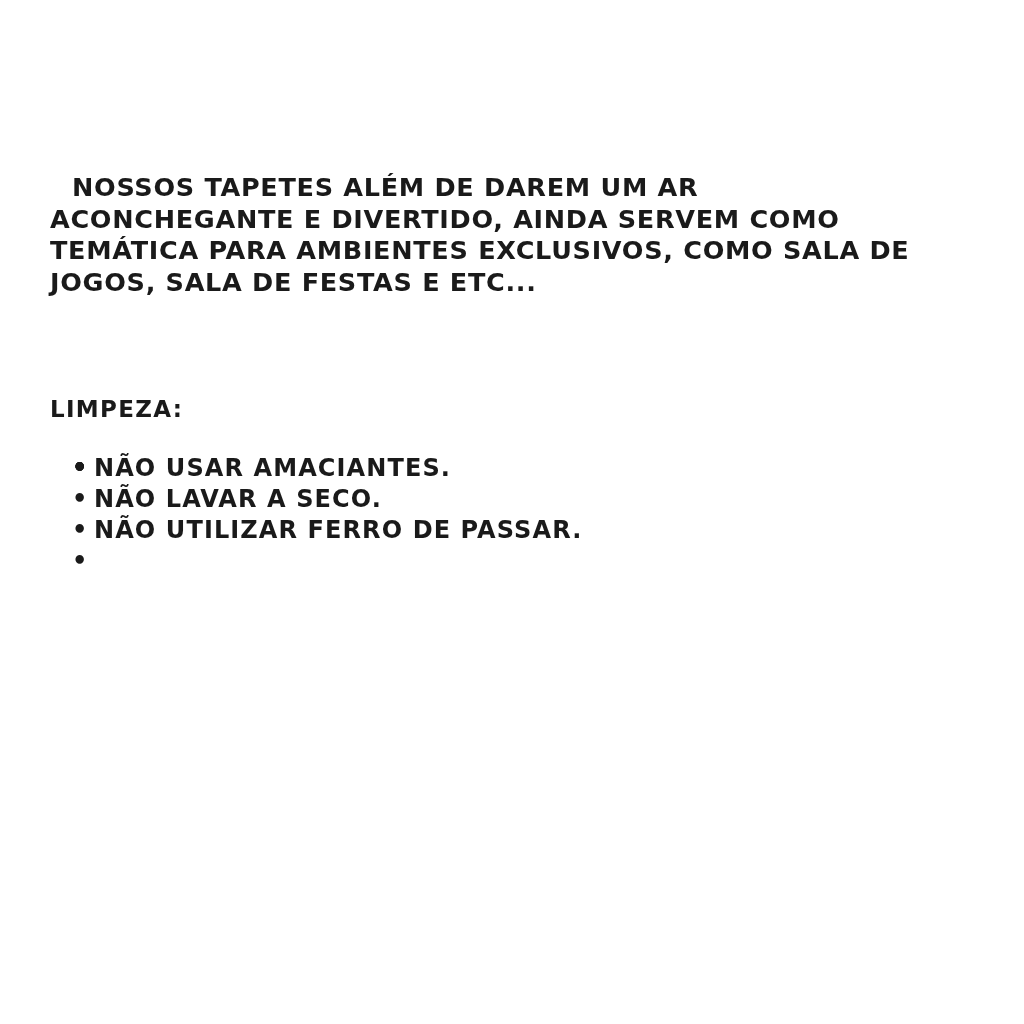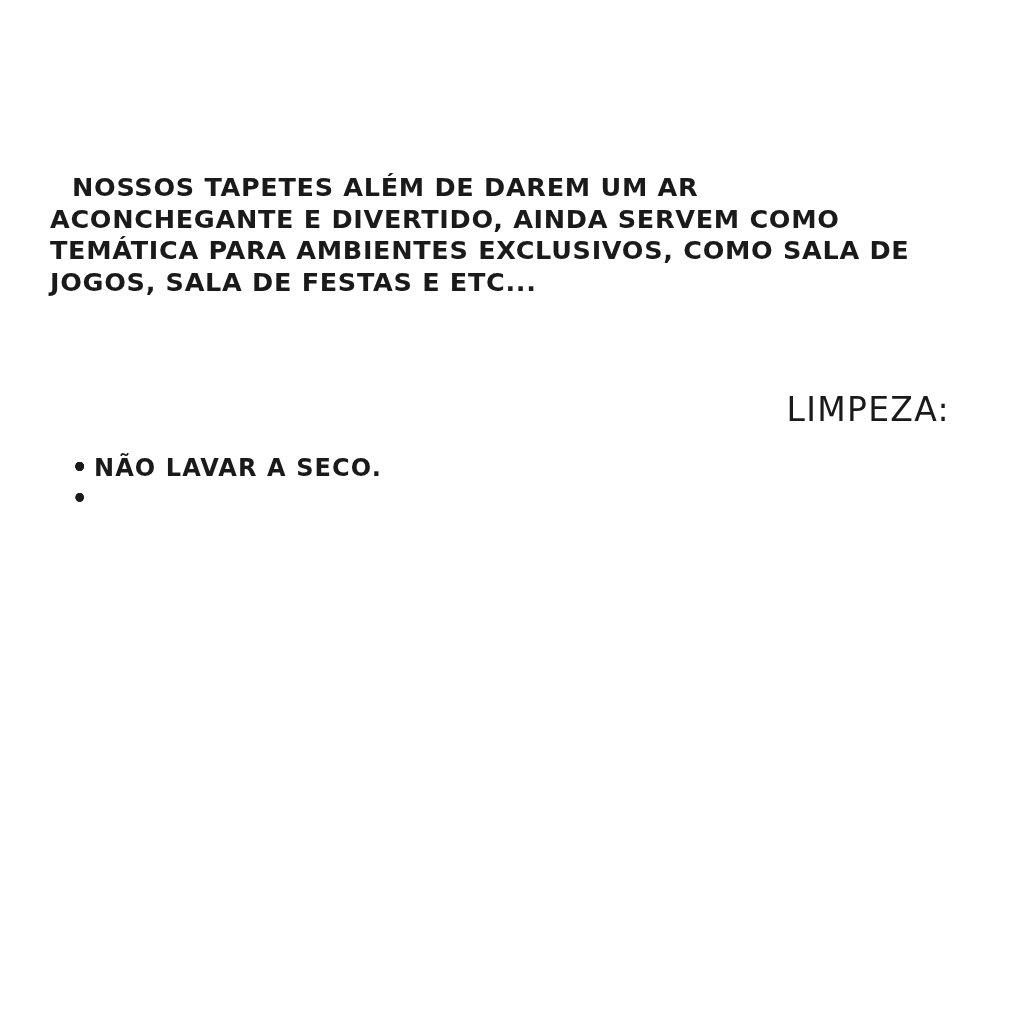--- a/index.html
+++ b/index.html
@@ -35,28 +35,27 @@
     margin: 0;
     color: #1a1a1a;
   }
   .para.indent {
     text-indent: 22px;
   }
   .para + .para {
     margin-top: 26px;
   }
   .section-title {
-    font-size: 33px;
-    font-weight: 400;
+    font-size: 23px;
+    font-weight: 700;
     letter-spacing: 1.3px;
     line-height: 31px;
     text-transform: uppercase;
     margin: 0;
     color: #1a1a1a;
-    text-align: right;
   }
   .spacer-lg {
     height: 96px;
   }
   .care-list {
     list-style: none;
     margin: 0;
     padding: 0;
     margin-top: 28px;
   }
@@ -96,27 +95,29 @@
         <span class="bullet">•</span>
       </li>
       <li>
         <span class="bullet">•</span>
       </li>
       <li>
         <span class="bullet">•</span>
       </li>
       <li>
         <span class="bullet">•</span>
+        <span>Não usar amaciantes.</span>
       </li>
       <li>
         <span class="bullet">•</span>
         <span>Não lavar a seco.</span>
       </li>
       <li>
         <span class="bullet">•</span>
+        <span>Não utilizar ferro de passar.</span>
       </li>
       <li>
         <span class="bullet">•</span>
       </li>
     </ul>
 
   </div>
 </div>
 
 </body></html>

